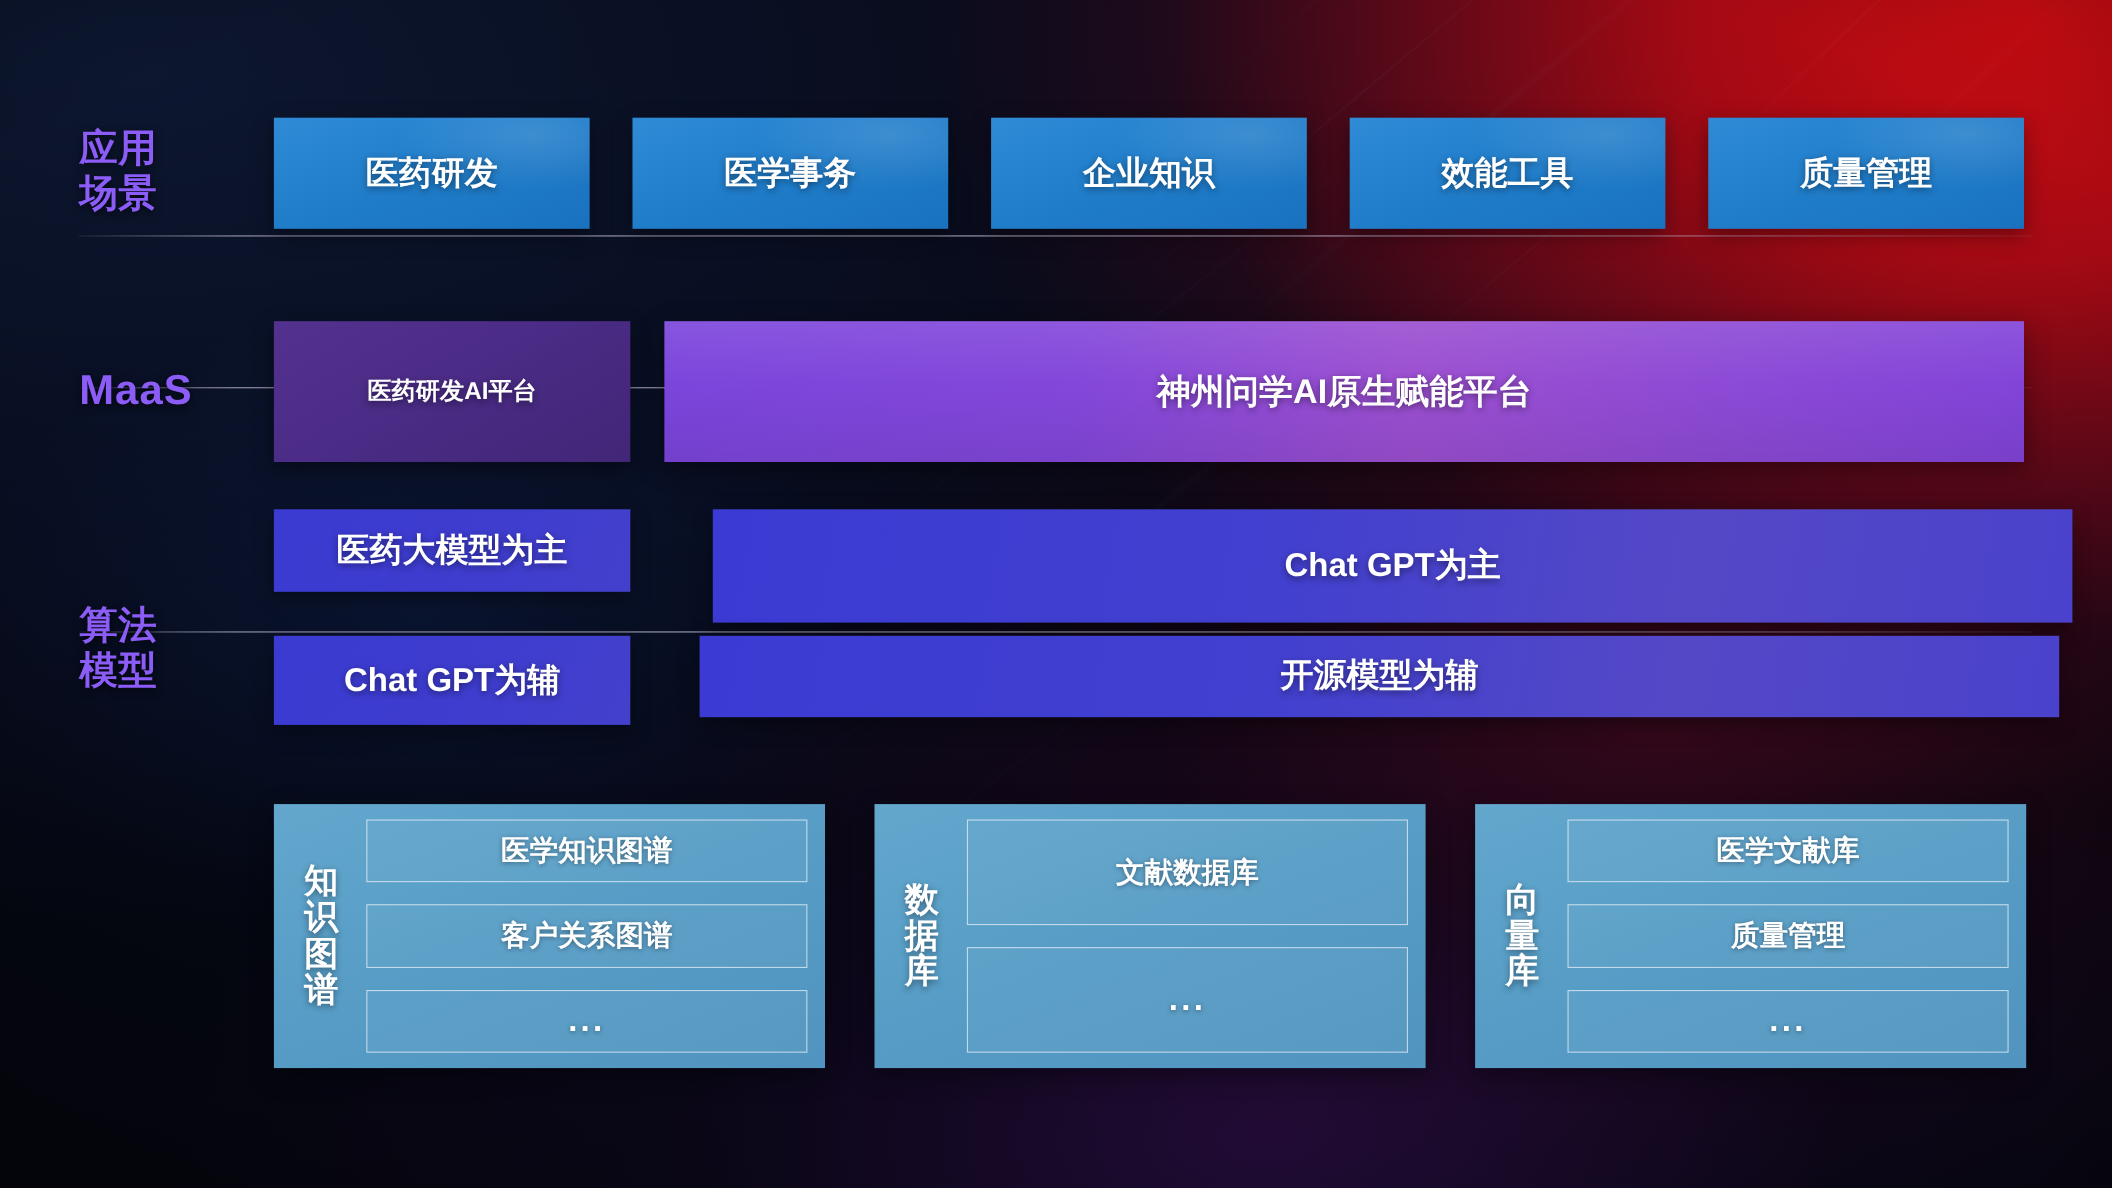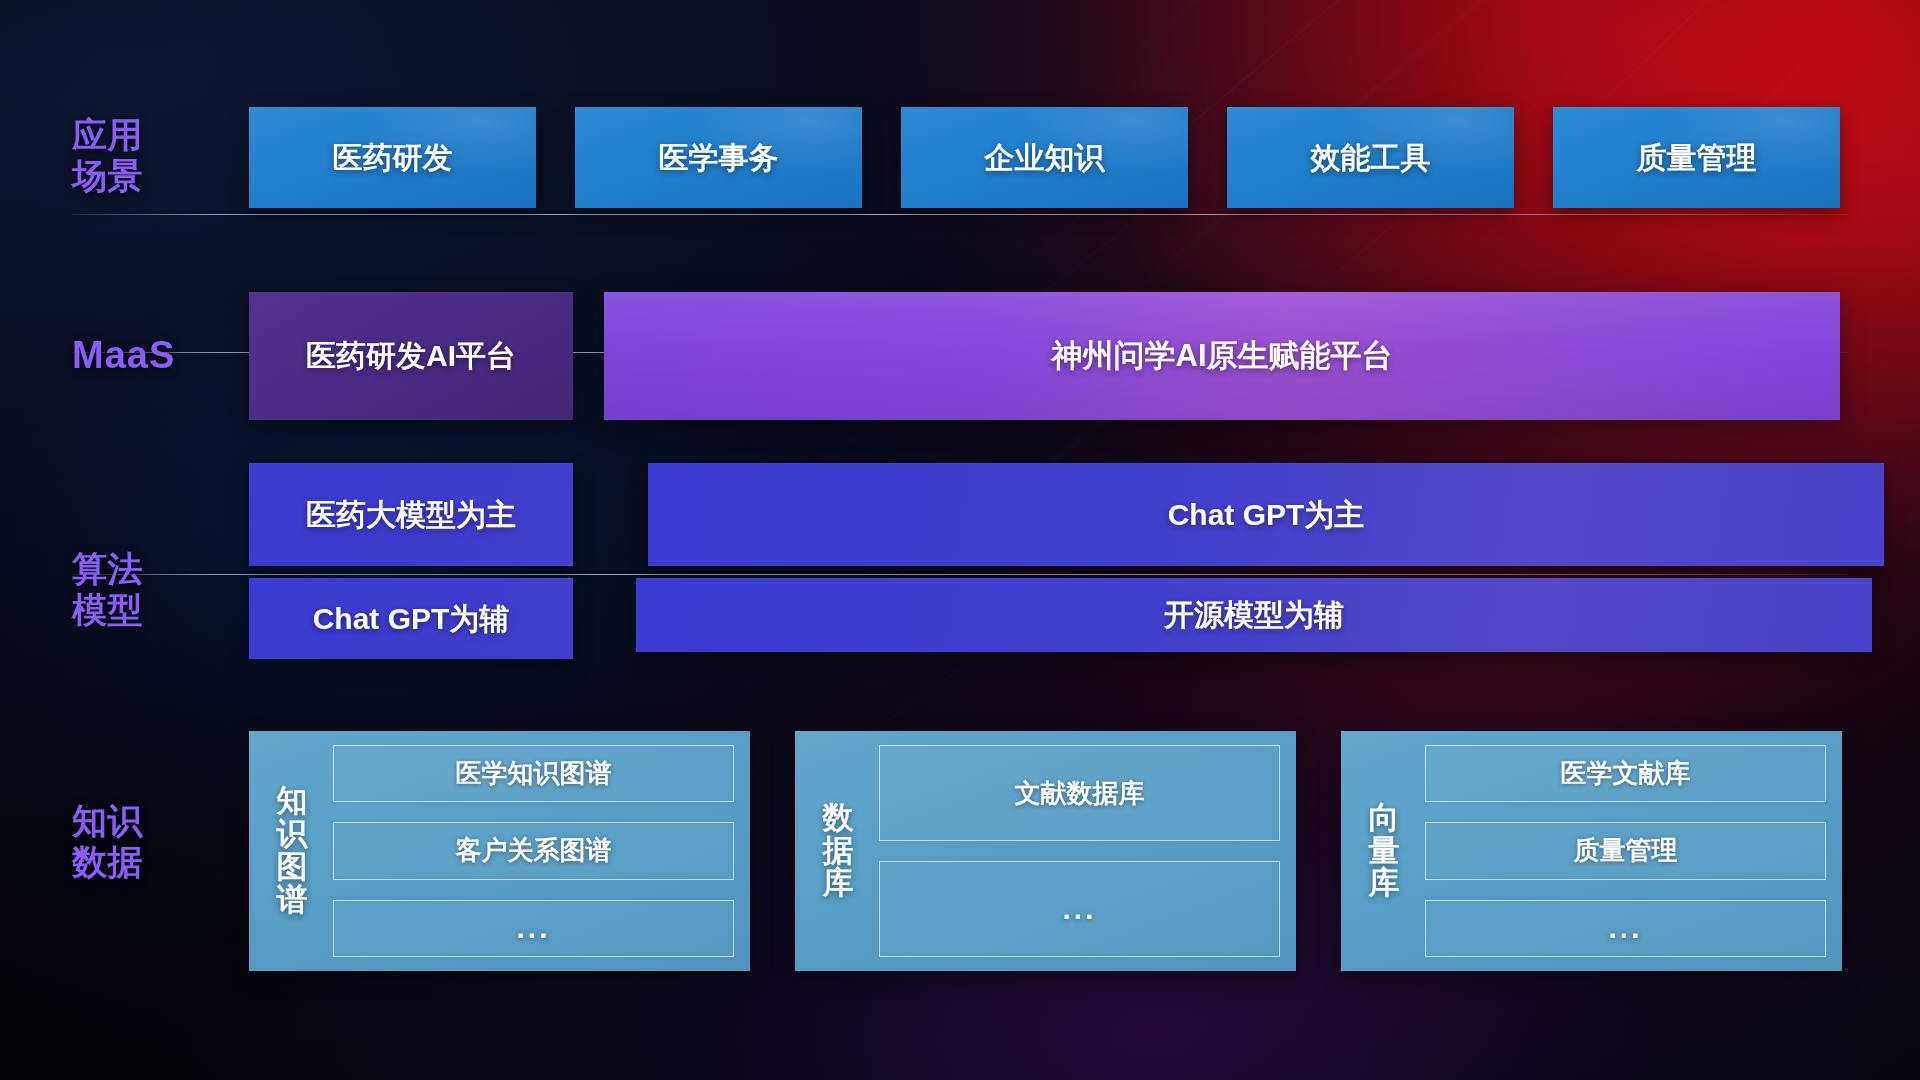--- a/index.html
+++ b/index.html
@@ -62,21 +62,21 @@
     background:linear-gradient(160deg,#2f8bd6 0%,#1f7cc9 52%,#1a72bf 100%);
     font-size:30px;
     box-shadow:0 6px 18px rgba(0,0,0,.38);
   }
   .app::after{content:"";position:absolute;inset:0;pointer-events:none;
     background:radial-gradient(70% 80% at 82% 16%, rgba(255,255,255,.13) 0%, rgba(255,255,255,0) 62%);}
 
   
   .maas-left{
     background:linear-gradient(150deg,#53328f 0%,#4a2b85 50%,#422677 100%);
-    font-size:30px;box-shadow:0 6px 18px rgba(0,0,0,.42);
+    font-size:22px;box-shadow:0 6px 18px rgba(0,0,0,.42);
   }
   .maas-main{
     background:linear-gradient(90deg,#7b45dc 0%,#8347da 30%,#9b4fd0 55%,#8d4ad6 78%,#8244d8 100%);
     font-size:31px;box-shadow:0 6px 22px rgba(0,0,0,.40);
   }
   .maas-main::after{content:"";position:absolute;inset:0;pointer-events:none;
     background:linear-gradient(180deg,rgba(255,255,255,.09) 0%,rgba(255,255,255,0) 45%,rgba(0,0,0,.07) 100%);}
 
   
   .algo{
@@ -170,37 +170,33 @@
     </div>
     <div class="box maas-main" style="left:604px;top:292px;width:1236px;height:128px;">
       <span>神州问学AI原生赋能平台</span>
     </div>
 
     <div class="rowlabel cn" style="top:514px;margin-top:34px;">
       <div>算法</div>
       <div>模型</div>
     </div>
 
-    <div class="box algo" style="left:249px;top:463px;width:324px;height:103px;">
+    <div class="box algo" style="left:249px;top:463px;width:324px;height:75px;">
       <span>医药大模型为主</span>
     </div>
     <div class="box algo" style="left:249px;top:578px;width:324px;height:81px;">
       <span>Chat GPT为辅</span>
     </div>
     <div class="box algo wide" style="left:604px;top:463px;width:1236px;height:103px;">
       <span>Chat GPT为主</span>
     </div>
     <div class="box algo wide" style="left:592px;top:578px;width:1236px;height:74px;">
       <span>开源模型为辅</span>
     </div>
 
-    <div class="rowlabel cn" style="top:800px;">
-      <div>知识</div>
-      <div>数据</div>
-    </div>
 
     <div class="watermark" style="left:1505px;top:880px;">向量库</div>
 
     <div class="kpanel" style="left:249px;top:731px;width:501px;height:240px;">
       <div class="vlabel">
         <span>知</span>
         <span>识</span>
         <span>图</span>
         <span>谱</span>
       </div>

